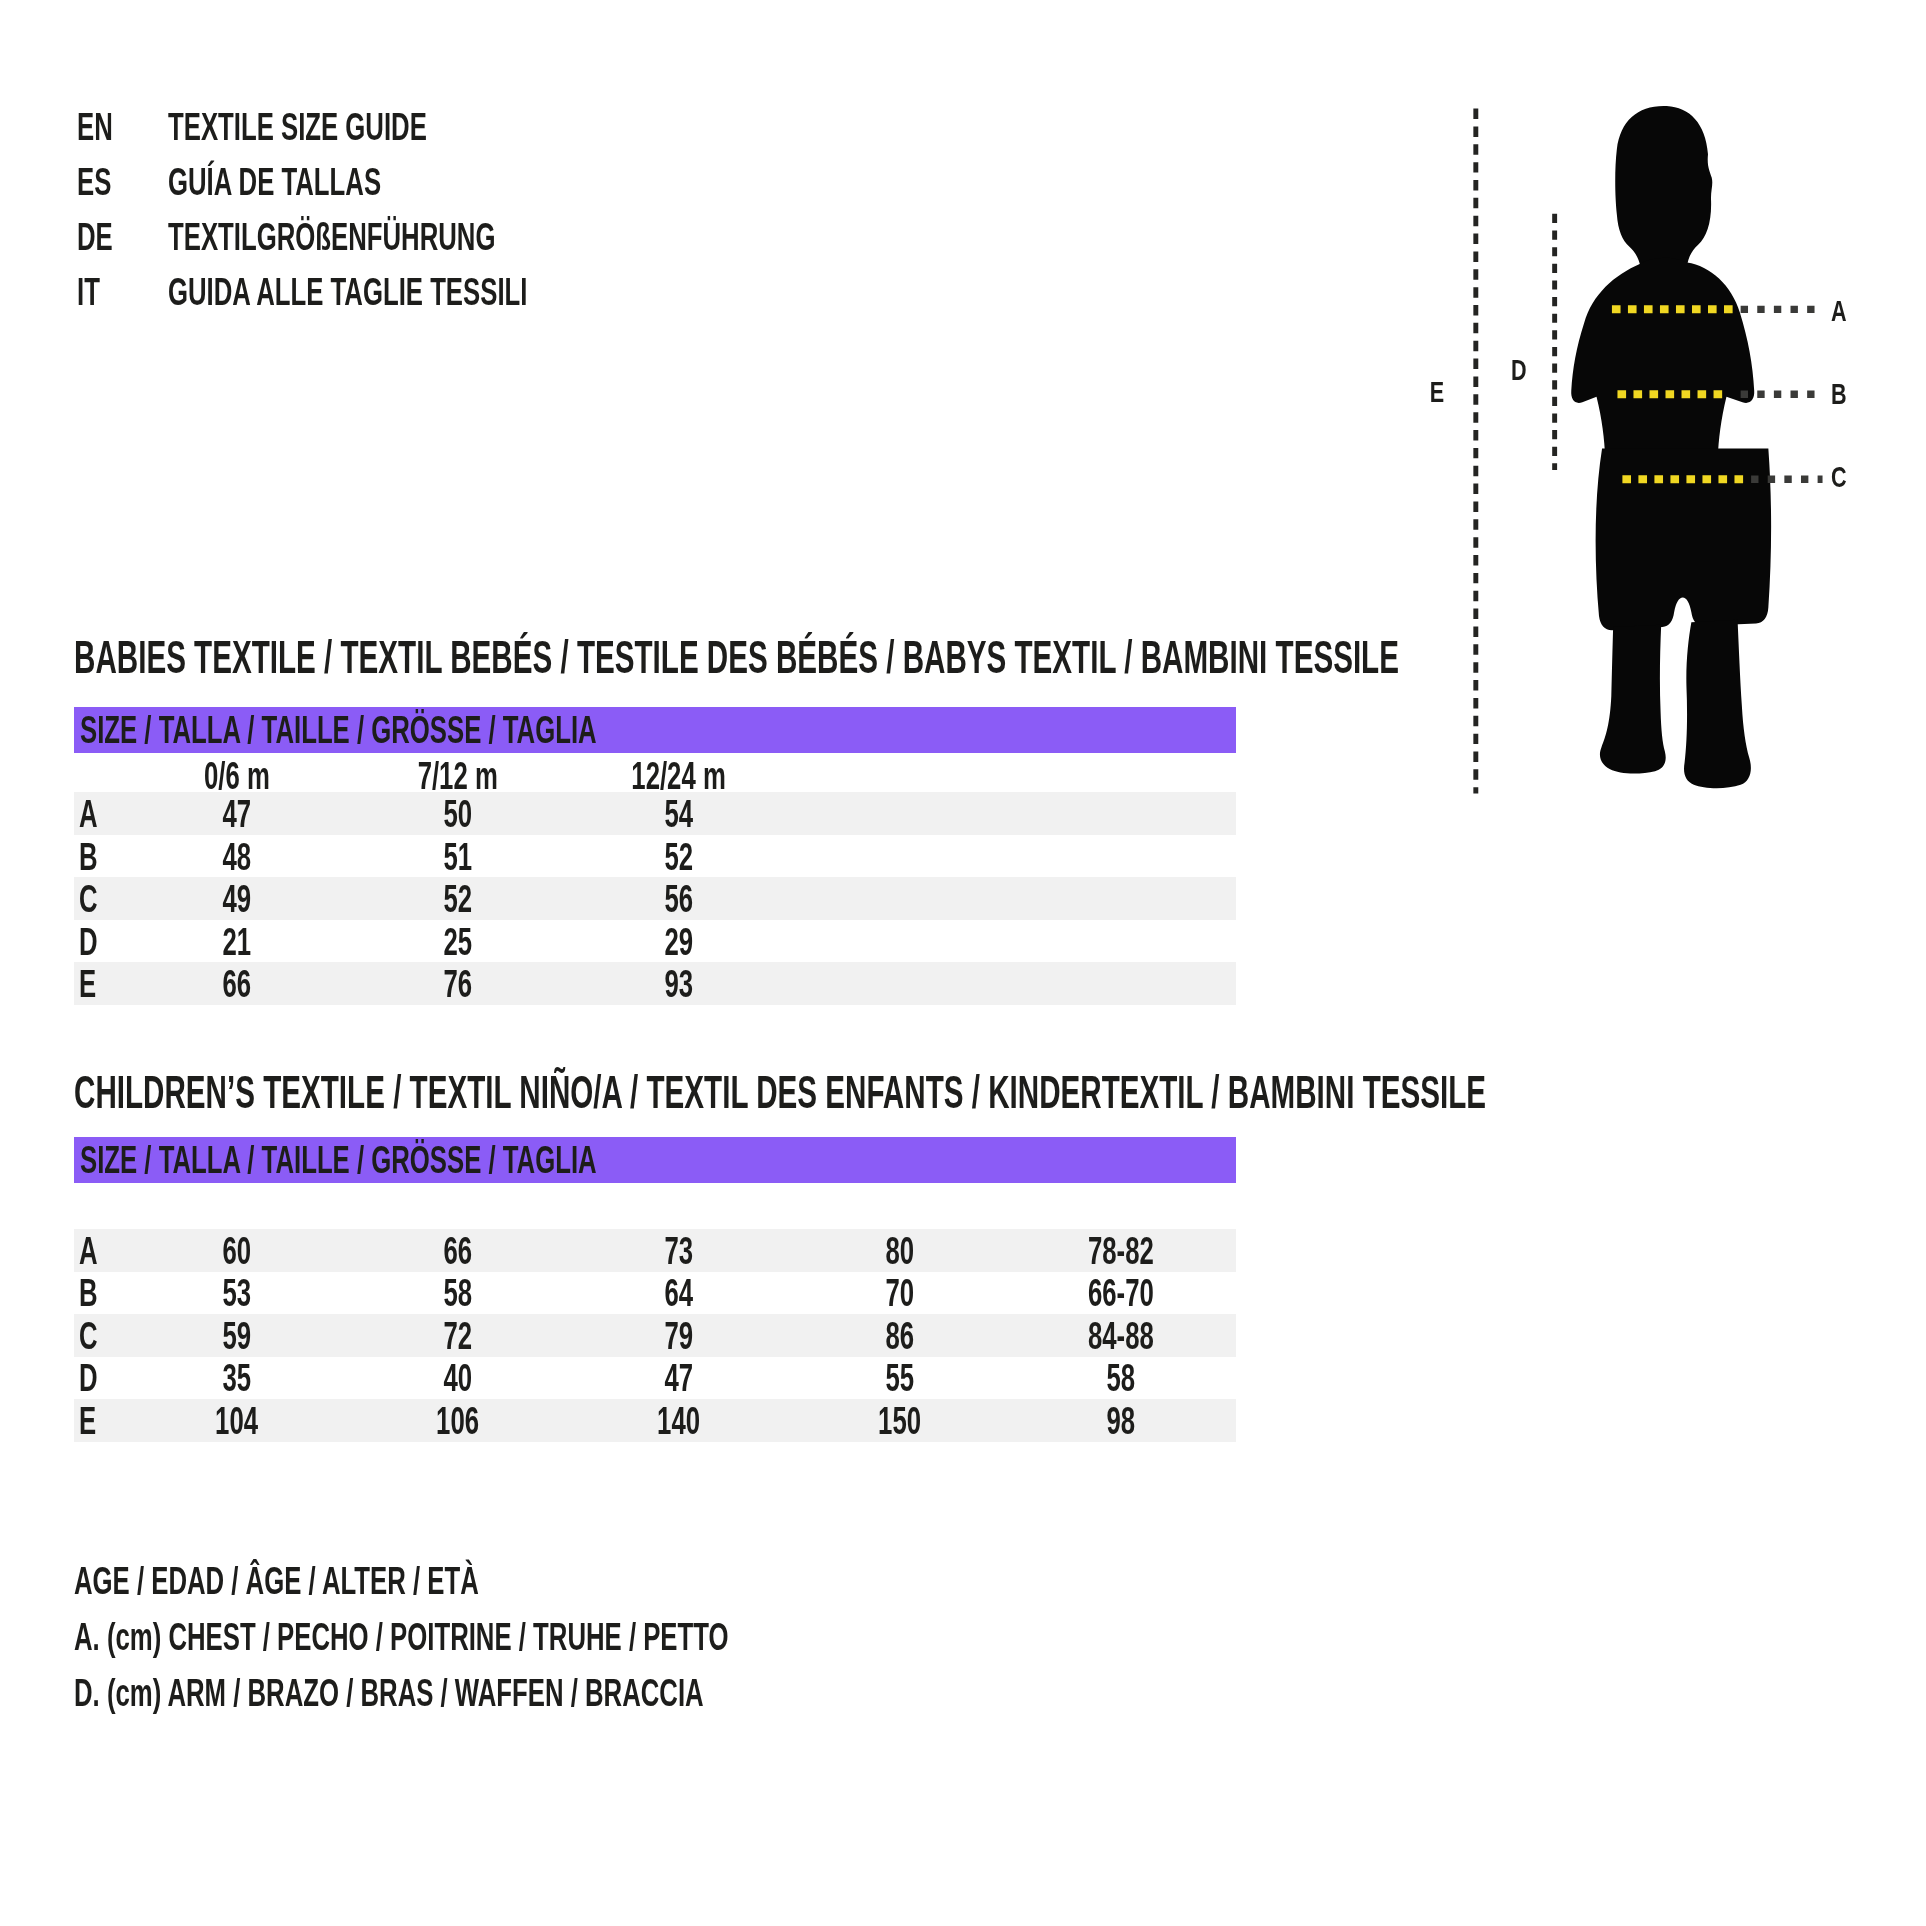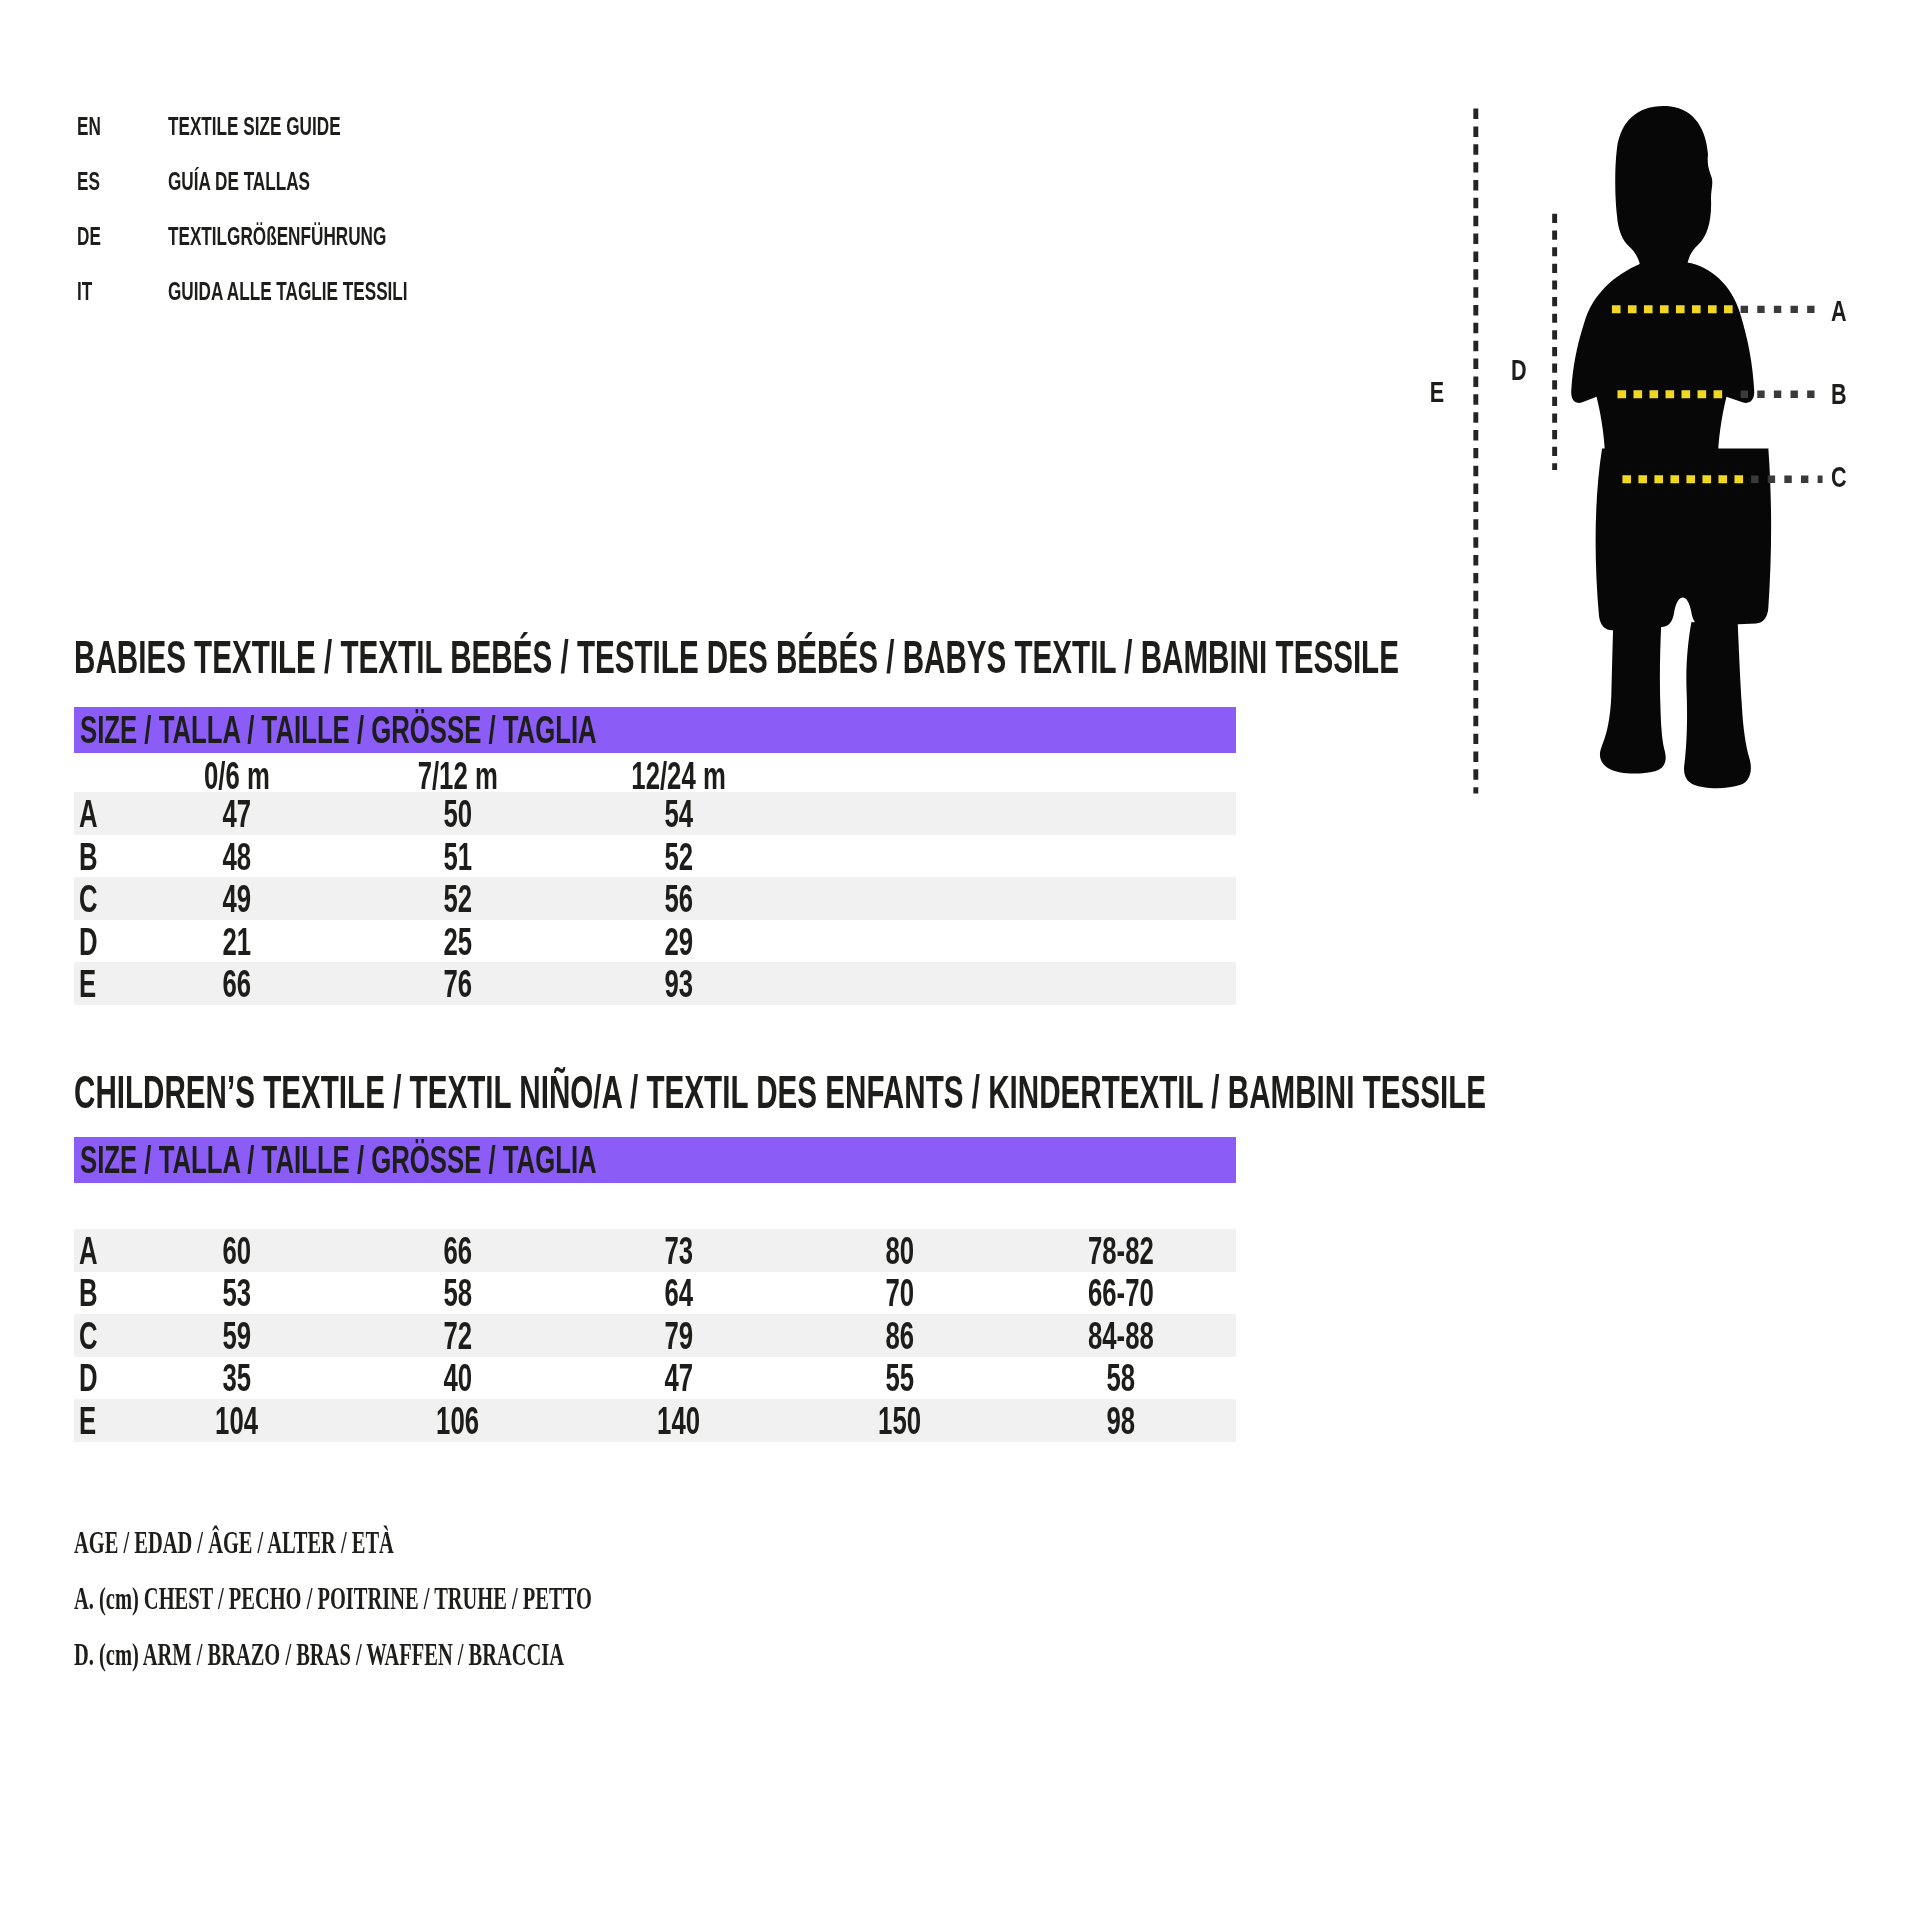--- a/index.html
+++ b/index.html
@@ -7,37 +7,37 @@
     position:relative;width:1926px;height:1926px;background:#ffffff;overflow:hidden;
     font-family:"Liberation Sans","DejaVu Sans",sans-serif;color:#1d1d1b;font-weight:700;
   }
   .abs{position:absolute;}
   
   .cx{display:inline-block;transform:scaleX(0.66);transform-origin:0 50%;white-space:nowrap;}
   .cxc{display:inline-block;transform:scaleX(0.66);transform-origin:50% 50%;white-space:nowrap;}
   .cxt{display:inline-block;transform:scaleX(0.63);transform-origin:0 50%;white-space:nowrap;}
 
   
-  #lang-header{left:77px;top:99px;font-size:26px;line-height:55px;}
+  #lang-header{left:77px;top:99px;font-size:39px;line-height:55px;}
   .lang-row{display:flex;}
   .lang-code{width:91px;flex:0 0 91px;}
   
   .sec-title{left:74px;height:49px;font-size:47px;display:flex;align-items:center;}
   
   .size-table{left:74px;width:1162px;font-size:39px;}
   .bar{position:absolute;left:0;width:1162px;height:46px;background:#8b5cf6;display:flex;align-items:center;padding-left:6.2px;box-sizing:border-box;}
   .trow{position:absolute;left:0;width:1162px;height:43px;display:grid;align-items:center;}
   .cols3{grid-template-columns:52px 221px 221px 221px;}
   .cols5{grid-template-columns:52px 221px 221px 221px 221px 221px;}
   .thead-row{height:46px;}
   .shade{background:#f1f1f1;}
   .cell{text-align:center;display:flex;justify-content:center;align-items:center;}
   .cell-letter{justify-content:flex-start;padding-left:5px;}
   
-  #legend{left:74px;top:1515px;font-size:31px;line-height:56px;font-family:Liberation Serif, serif;}
+  #legend{left:74px;top:1553px;font-size:39px;line-height:56px;}
   
   .fig-label{font-size:30px;height:31px;display:flex;align-items:center;}
   .fig-label .cxc{transform:scaleX(0.72);}
 </style>
 </head>
 <body>
 
 <div id="page">
 
   <div class="abs" id="lang-header">

